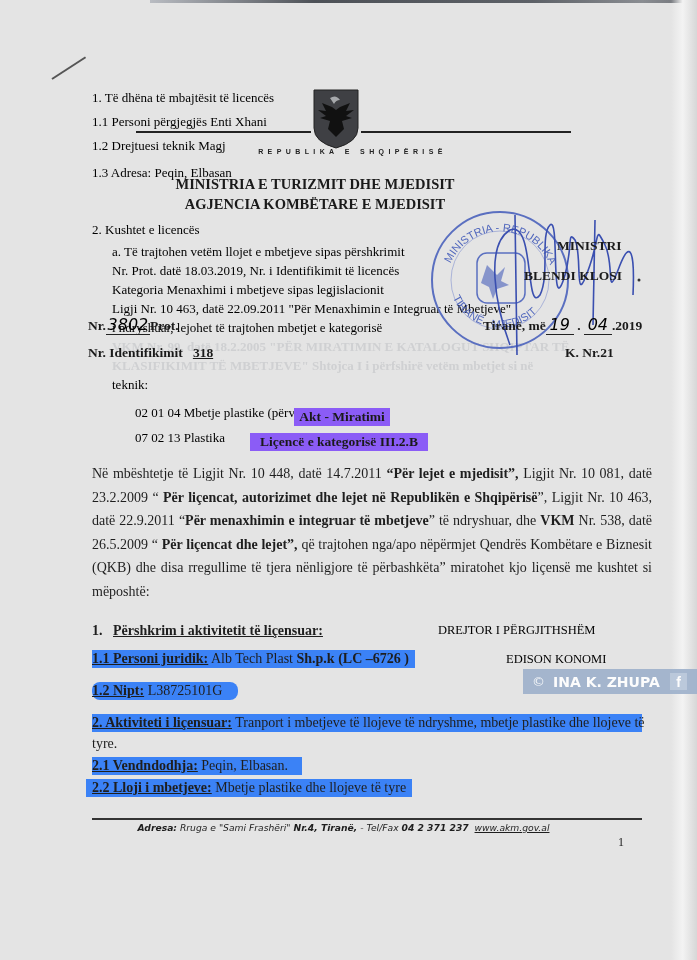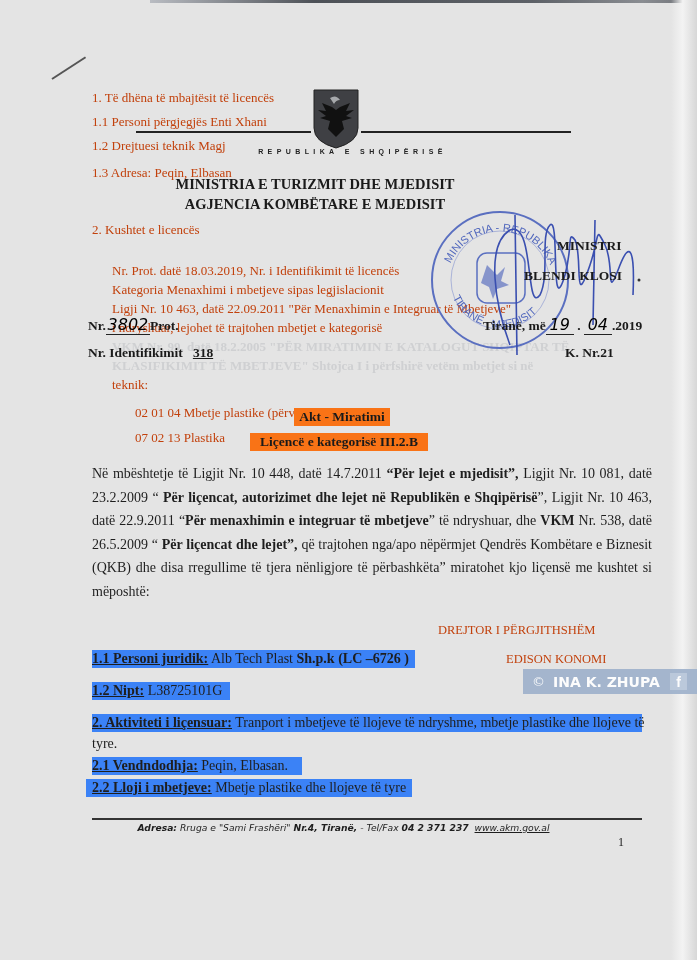--- a/index.html
+++ b/index.html
@@ -16,21 +16,21 @@
   }
   .right-shadow {
     position:absolute; right:0; top:0; width:26px; height:960px;
     background:linear-gradient(90deg, rgba(255,255,255,0) 0%, #f3f3f3 45%, #d7d7d7 100%);
   }
   .pen-mark {
     position:absolute; left:52px; top:78px; width:40px; height:2px; background:#555;
     transform:rotate(-33deg); transform-origin:left center;
   }
   
-  .ghost { position:absolute; color:#c2410c; font-size:13px; white-space:nowrap; }
+  .ghost { position:absolute; color:#000000; font-size:13px; white-space:nowrap; }
   .ghost-bold { font-weight:bold; color:#cfd0d2; }
 
   .emblem {
     position:absolute; left:312px; top:88px; width:48px; height:62px;
   }
   .head-line { position:absolute; top:131px; height:2px; background:#222; }
   .republic {
     position:absolute; left:0; width:697px; top:148px; text-align:center;
     font-family:"Liberation Sans", sans-serif; font-weight:bold; font-size:7px; letter-spacing:4.4px;
     color:#222; padding-left:4px;
@@ -42,21 +42,21 @@
   .right-block { position:absolute; font-weight:bold; font-size:13.5px; color:#1a1a1a; white-space:nowrap; }
   .left-block { position:absolute; font-weight:bold; font-size:13.5px; color:#1a1a1a; white-space:nowrap; }
   .hand { font-family:"DejaVu Sans", sans-serif; font-weight:normal; color:#000000; font-size:16px; font-style:italic; }
   .blank { display:inline-block; border-bottom:1px solid #222; text-align:center; }
   .uline { text-decoration:underline; }
 
   .stamp { position:absolute; left:425px; top:205px; width:150px; height:150px; }
   .signature { position:absolute; left:455px; top:205px; width:200px; height:150px; }
 
   .center-title {
-    position:absolute; font-weight:bold; font-size:13.5px; color:#1a1a1a; background:#f97316;
+    position:absolute; font-weight:bold; font-size:13.5px; color:#1a1a1a; background:#8b5cf6;
     text-align:center; line-height:18px;
   }
   .body-text {
     position:absolute; left:92px; width:560px; font-size:14px; line-height:23.5px; color:#1e1e1e;
     text-align:justify;
   }
   .body-text b { font-weight:bold; }
   .item { position:absolute; font-size:14px; color:#1e1e1e; white-space:nowrap; line-height:18px; }
   .hl { background:#3b82f6; }
   .item b { font-weight:bold; }
@@ -88,20 +88,21 @@
 <div class="page">
   <div class="top-edge"></div>
   <div class="right-shadow"></div>
   <div class="pen-mark"></div>
 
   <div class="ghost" style="left:92px;top:90px;">1. Të dhëna të mbajtësit të licencës</div>
   <div class="ghost" style="left:92px;top:114px;">1.1 Personi përgjegjës   Enti Xhani</div>
   <div class="ghost" style="left:92px;top:138px;">1.2 Drejtuesi teknik   Magj</div>
   <div class="ghost" style="left:92px;top:165px;">1.3 Adresa:  Peqin, Elbasan</div>
   <div class="ghost" style="left:92px;top:222px;">2. Kushtet e licencës</div>
+  <div class="ghost" style="left:112px;top:244px;">a.  Të trajtohen vetëm llojet e mbetjeve sipas përshkrimit</div>
   <div class="ghost" style="left:112px;top:263px;">    Nr. Prot. datë 18.03.2019, Nr. i Identifikimit të licencës</div>
   <div class="ghost" style="left:112px;top:282px;">    Kategoria  Menaxhimi i mbetjeve sipas legjislacionit</div>
   <div class="ghost" style="left:112px;top:301px;">    Ligji Nr. 10 463, datë 22.09.2011 "Për Menaxhimin e Integruar të Mbetjeve"</div>
   <div class="ghost" style="left:112px;top:320px;">    i ndryshuar, lejohet të trajtohen mbetjet e kategorisë</div>
   <div class="ghost ghost-bold" style="left:112px;top:339px;">    VKM Nr. 99, datë 18.2.2005 "PËR MIRATIMIN E KATALOGUT SHQIPTAR TË</div>
   <div class="ghost ghost-bold" style="left:112px;top:358px;">    KLASIFIKIMIT TË MBETJEVE" Shtojca I i përfshirë vetëm mbetjet si në</div>
   <div class="ghost" style="left:112px;top:377px;">    teknik:</div>
   <div class="ghost" style="left:135px;top:405px;">02 01 04        Mbetje plastike (përveç ambalazheve)</div>
   <div class="ghost" style="left:135px;top:430px;">07 02 13        Plastika</div>
   <div class="ghost" style="left:438px;top:623px;font-size:12.5px;">DREJTOR I PËRGJITHSHËM</div>
@@ -148,24 +149,27 @@
   </div>
   <div class="right-block" style="left:565px;top:345px;">K. Nr.21</div>
 
   <div class="center-title" style="left:294px;top:408px;width:96px;">Akt - Miratimi</div>
   <div class="center-title" style="left:250px;top:433px;width:178px;">Liçencë e kategorisë III.2.B</div>
 
   <div class="body-text" style="top:462px;">
     <span>Në mbështetje të Ligjit Nr. 10 448, datë 14.7.2011 </span><b>“Për lejet e mjedisit”,</b><span> Ligjit Nr. 10 081, datë 23.2.2009 “ </span><b>Për liçencat, autorizimet dhe lejet në Republikën e Shqipërisë</b><span>”, Ligjit Nr. 10 463, datë 22.9.2011 “</span><b>Për menaxhimin e integruar të mbetjeve</b><span>” të ndryshuar, dhe </span><b>VKM</b><span> Nr. 538, datë 26.5.2009 “ </span><b>Për liçencat dhe lejet”,</b><span>  që trajtohen nga/apo nëpërmjet Qendrës Kombëtare e Biznesit (QKB) dhe disa rregullime të tjera nënligjore të përbashkëta”  miratohet kjo liçensë me kushtet si mëposhtë:</span>
   </div>
 
+  <div class="item" style="left:92px;top:622px;">
+    <b>1.</b>&nbsp;&nbsp;&nbsp;<b class="uline">Përshkrim i aktivitetit të liçensuar:</b>
+  </div>
   <div class="item hl" style="left:92px;top:650px;padding-right:6px;">
     <span class="lbl">1.1 Personi juridik:</span><span> Alb Tech Plast </span><b>Sh.p.k (LC –6726 )</b>
   </div>
-  <div class="item hl" style="left:92px;top:682px;padding-right:8px;">
+  <div class="item hl" style="left:92px;top:682px;padding-right:16px;border-radius:8px;">
     <span class="lbl">1.2  Nipt:</span><span> L38725101G</span>
   </div>
   <div class="item hl" style="left:92px;top:714px;width:550px;">
     <span class="lbl">2.  Aktiviteti i liçensuar:</span><span>  Tranport i mbetjeve të llojeve të ndryshme, mbetje plastike dhe llojeve të</span>
   </div>
   <div class="item" style="left:92px;top:735px;">tyre.</div>
   <div class="item hl" style="left:92px;top:757px;padding-right:14px;">
     <span class="lbl">2.1  Vendndodhja:</span><span> Peqin, Elbasan.</span>
   </div>
   <div class="item hl" style="left:86px;top:779px;padding-left:6px;padding-right:6px;">

